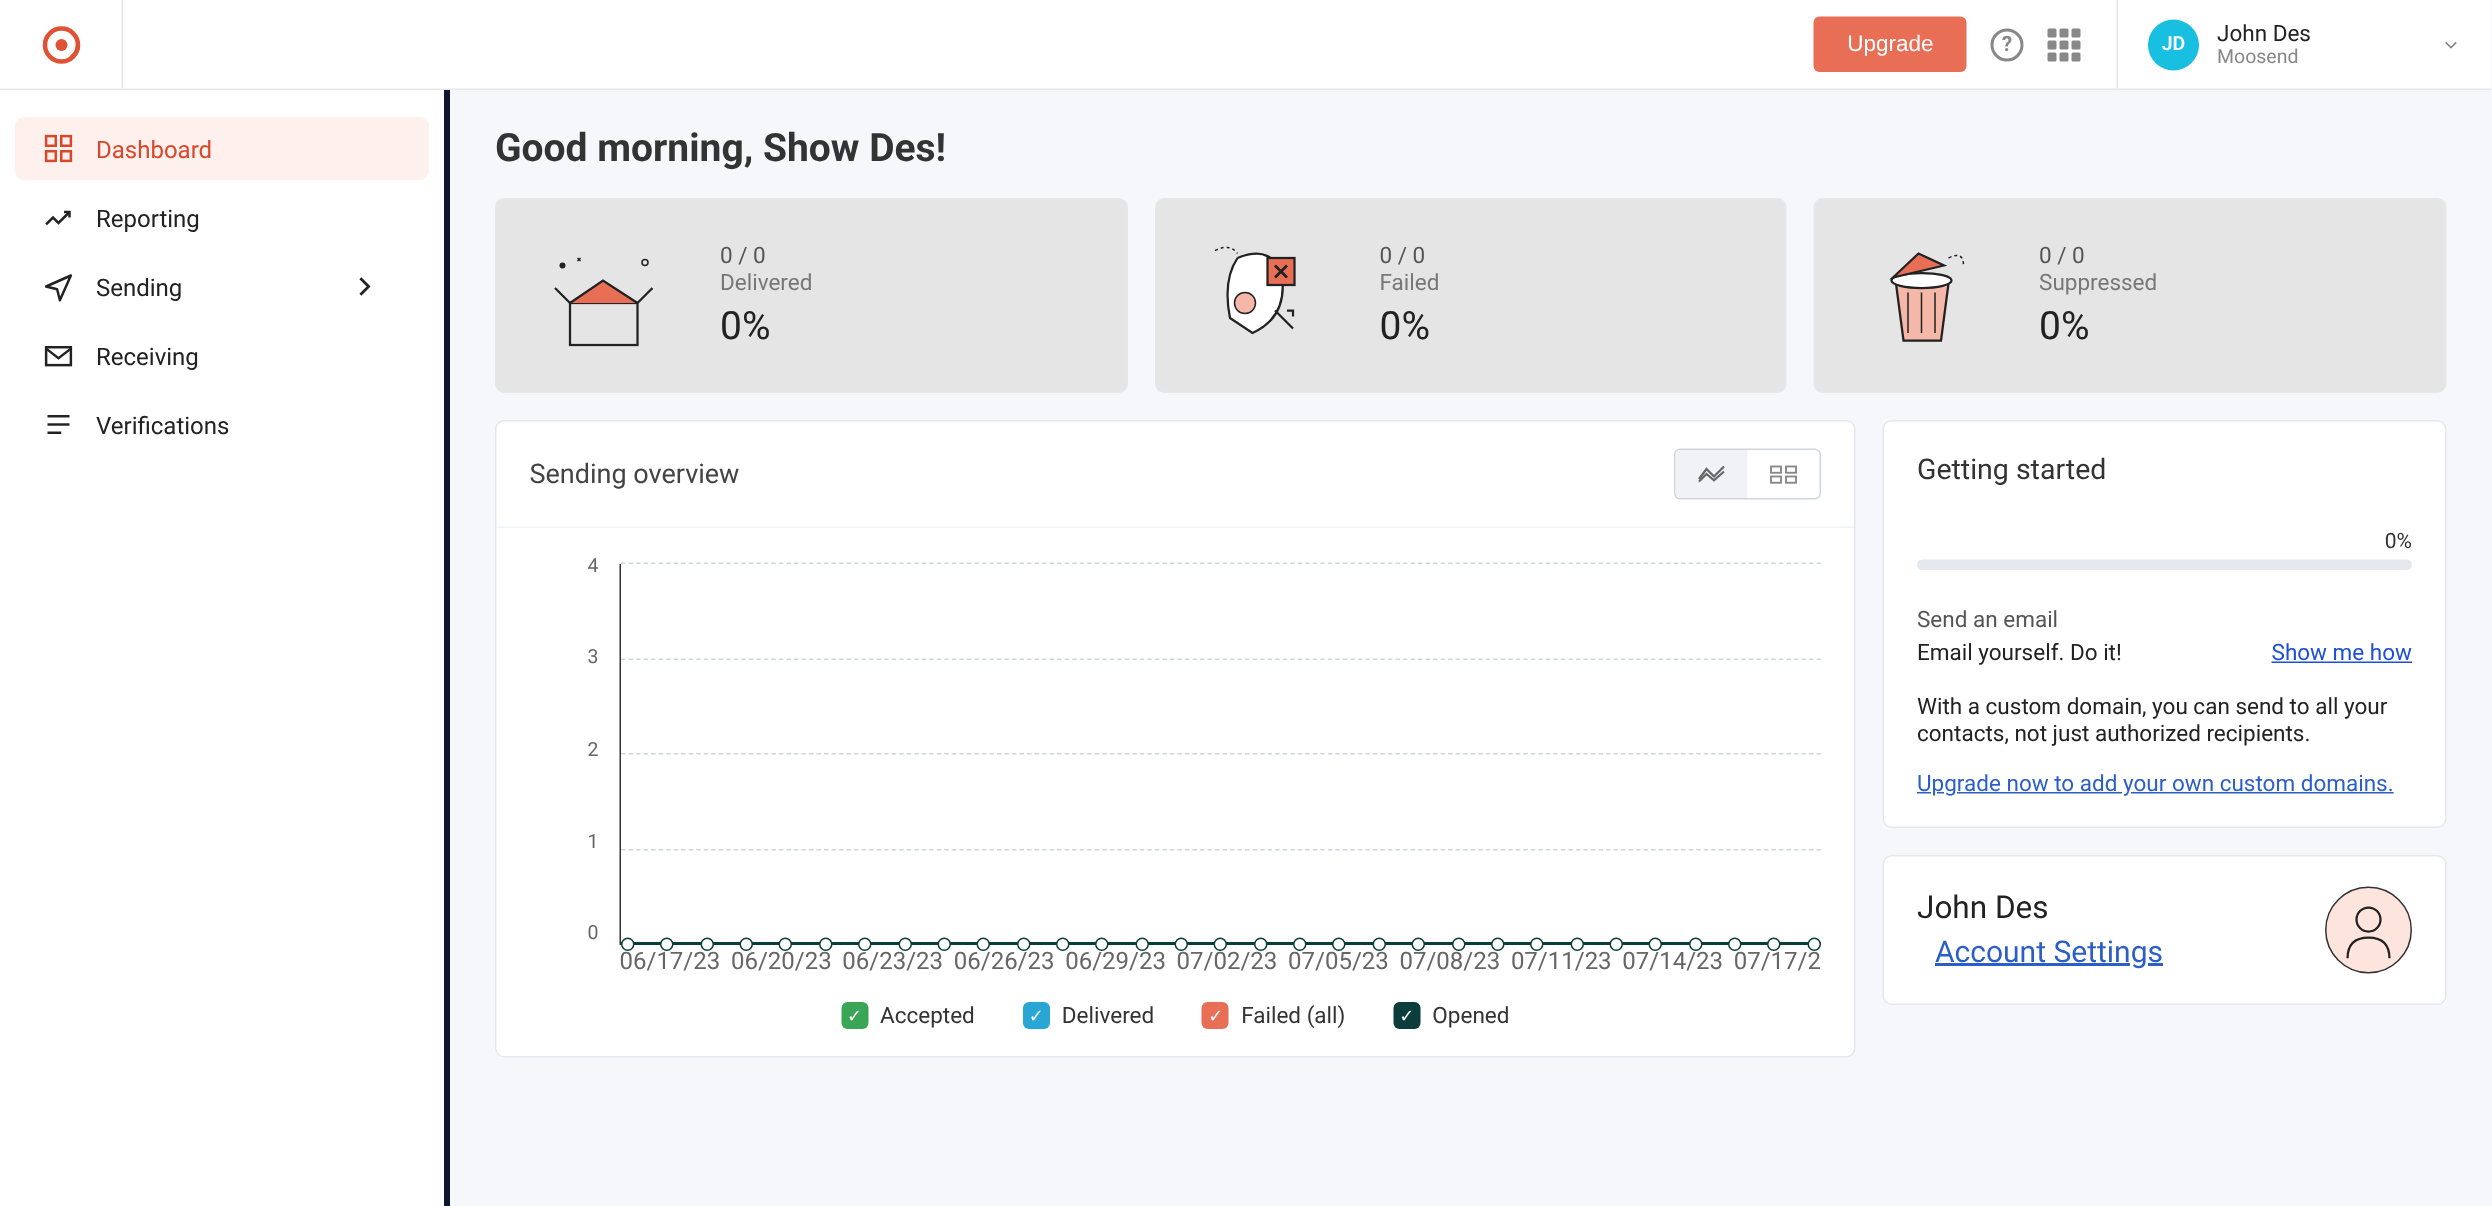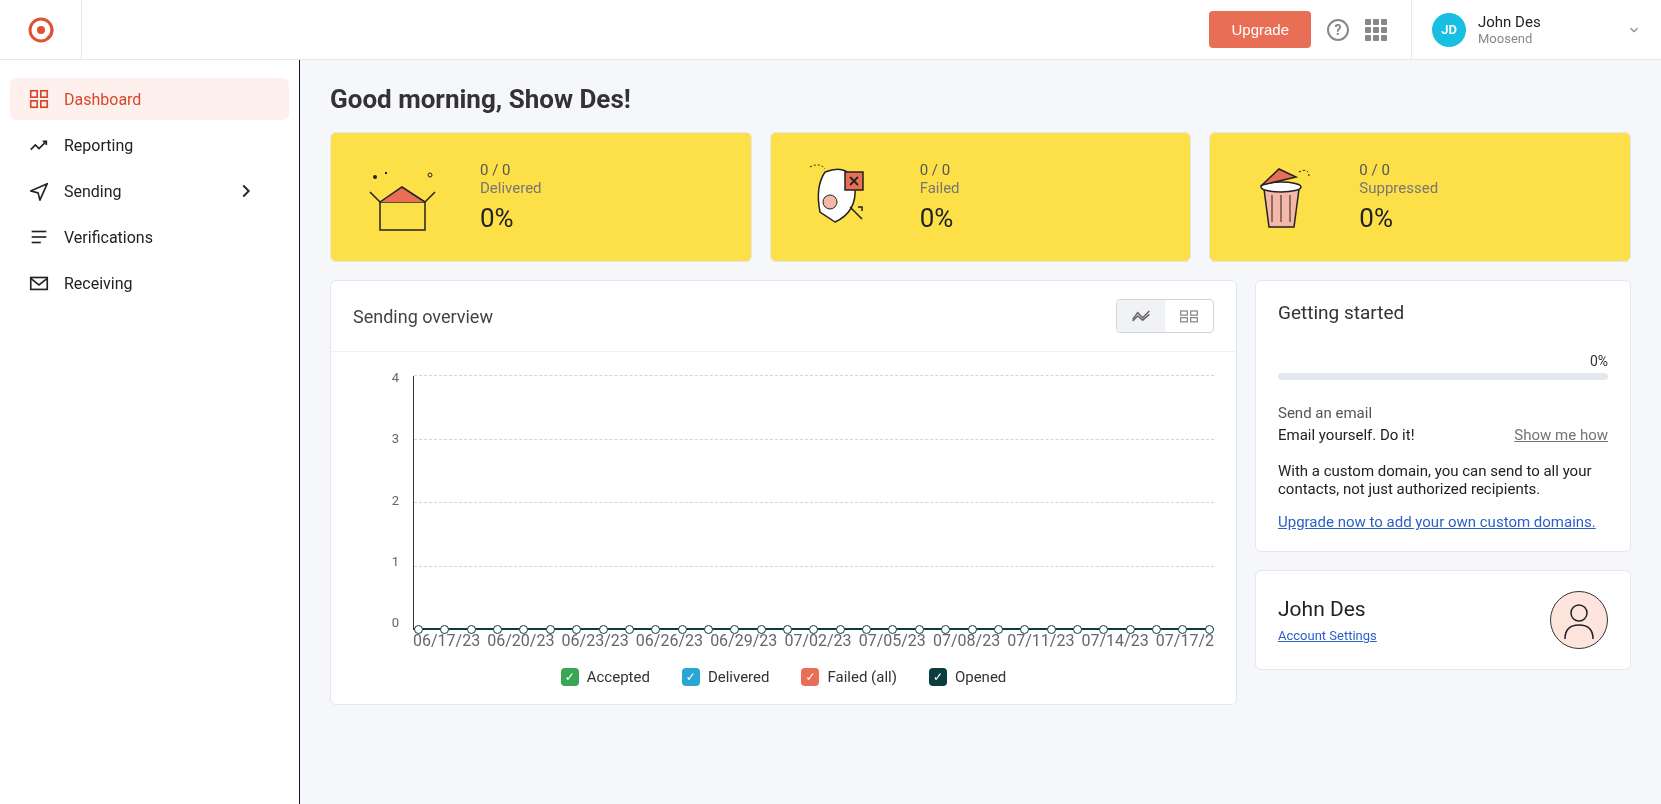--- a/index.html
+++ b/index.html
@@ -15,31 +15,31 @@
 .apps-icon { width: 22px; height: 22px; margin-right: 24px; cursor: pointer; display: grid; grid-template-columns: repeat(3,1fr); grid-template-rows: repeat(3,1fr); gap: 2px; }
 .apps-icon span { background: #888; border-radius: 1px; }
 .user-area { display: flex; align-items: center; padding: 0 20px; border-left: 1px solid #e4e7ec; height: 100%; min-width: 250px; cursor: pointer; }
 .avatar { width: 34px; height: 34px; border-radius: 50%; background: #18bfe0; color: #fff; display: flex; align-items: center; justify-content: center; font-weight: 600; font-size: 13px; margin-right: 12px; }
 .user-name { font-size: 15px; color: #222; }
 .user-org { font-size: 13px; color: #888; }
 .chevron { margin-left: auto; color: #888; }
 
 
 .layout { display: flex; }
-.sidebar { width: 300px; background: #fff; border-right: 1px solid #0f172a; padding-top: 18px; min-height: 744px; }
+.sidebar { width: 300px; background: #fff; border-right: 4px solid #0f172a; padding-top: 18px; min-height: 744px; }
 .nav-item { display: flex; align-items: center; padding: 10px 18px; margin: 0 10px 4px 10px; border-radius: 6px; font-size: 16px; color: #222; cursor: pointer; }
 .nav-item.active { background: #fef0ec; color: #d9472b; }
 .nav-item svg, .nav-item .nav-ico { width: 22px; height: 22px; margin-right: 14px; flex-shrink:0;}
 .nav-item .chev { margin-left: auto; color: #222; }
 
 
 .main { flex: 1; padding: 24px 30px; }
 .greeting { font-size: 26px; color: #333; margin-bottom: 18px; }
 .stats-row { display: flex; gap: 18px; margin-bottom: 18px; }
-.stat-card { flex: 1; background: #fde047; border: 1px solid #e4e7ec; border-radius: 6px; padding: 24px 24px; display: flex; align-items: center; gap: 30px; }
+.stat-card { flex: 1; background: #e5e5e5; border: 1px solid #e4e7ec; border-radius: 6px; padding: 24px 24px; display: flex; align-items: center; gap: 30px; }
 .stat-illus { width: 95px; height: 80px; flex-shrink: 0; display:flex; align-items:center; justify-content:center; }
 .stat-ratio { font-size: 15px; color: #555; }
 .stat-label { font-size: 15px; color: #777; margin-bottom: 6px; }
 .stat-pct { font-size: 26px; color: #222; }
 
 .content-row { display: flex; gap: 18px; }
 .chart-card { flex: 1; background: #fff; border: 1px solid #e4e7ec; border-radius: 6px; }
 .chart-header { display: flex; align-items: center; padding: 18px 22px; border-bottom: 1px solid #f0f2f5; gap: 33px; }
 .chart-title { font-size: 18px; color: #444; flex: 1; }
 .date-picker { display: flex; align-items: center; border: 1px solid #d0d5dd; border-radius: 4px; padding: 8px 14px; gap: 20px; cursor: pointer; }
@@ -64,26 +64,26 @@
 .legend-swatch { width: 18px; height: 18px; border-radius: 4px; display: flex; align-items: center; justify-content: center; color: #fff; font-size: 12px; }
 
 .side-col { width: 376px; display: flex; flex-direction: column; gap: 18px; }
 .gs-card, .user-card { background: #fff; border: 1px solid #e4e7ec; border-radius: 6px; padding: 20px 22px; }
 .gs-title { font-size: 19px; color: #333; margin-bottom: 29px; }
 .gs-pct-row { text-align: right; font-size: 14px; color: #333; margin-bottom: 4px; }
 .progress { height: 7px; background: #e4e7ec; border-radius: 4px; margin-bottom: 24px; }
 .gs-step-title { font-size: 15px; color: #555; margin-bottom: 4px; }
 .gs-step-row { display: flex; justify-content: space-between; align-items: flex-start; margin-bottom: 18px; gap:10px;}
 .gs-step-text { font-size: 15px; color: #222; }
-.gs-link { color: #737373; text-decoration: underline; cursor: pointer; font-size: 15px; white-space:nowrap;}
+.gs-link { color: #1d4ed8; text-decoration: underline; cursor: pointer; font-size: 15px; white-space:nowrap;}
 .gs-upgrade-link { color: #2b5fc7; text-decoration: underline; cursor: pointer; font-size: 15px; }
 
 .user-card { display: flex; align-items: center; justify-content: space-between; }
 .uc-name { font-size: 21px; color: #222; margin-bottom: 4px; }
-.uc-link { color: #2b5fc7; text-decoration: underline; cursor: pointer; font-size: 13px; }
+.uc-link { color: #2b5fc7; text-decoration: underline; cursor: pointer; font-size: 20px; margin-left: 12px; }
 .big-avatar { width: 58px; height: 58px; border-radius: 50%; background: #fde4dc; border: 1.5px solid #333; display: flex; align-items: center; justify-content: center; }
 </style>
 </head>
 <body>
 
 <div class="header">
   <div class="logo-area">
     <svg class="logo" viewBox="0 0 32 32">
       <circle cx="16" cy="16" r="11" fill="none" stroke="#e05234" stroke-width="3"></circle>
       <circle cx="16" cy="16" r="4" fill="#e05234"></circle>
@@ -139,32 +139,32 @@
       <svg class="nav-ico" viewBox="0 0 24 24">
           <path d="M3 12l18-8-8 18-2-8z" fill="none" stroke="#222" stroke-width="1.8" stroke-linejoin="round"></path>
         </svg>
       <span>Sending</span>
       <svg class="chev" width="16" height="16" viewBox="0 0 24 24">
           <path d="M9 6l6 6-6 6" fill="none" stroke="#222" stroke-width="2"></path>
         </svg>
     </div>
     <div class="nav-item">
       <svg class="nav-ico" viewBox="0 0 24 24">
+          <rect x="3" y="6" width="18" height="13" fill="none" stroke="#222" stroke-width="1.8"></rect>
+          <path d="M3 7l9 7 9-7" fill="none" stroke="#222" stroke-width="1.8"></path>
+        </svg>
+      <span>Receiving</span>
+    </div>
+    <div class="nav-item">
+      <svg class="nav-ico" viewBox="0 0 24 24">
           <line x1="4" y1="6" x2="20" y2="6" stroke="#222" stroke-width="1.8"></line>
           <line x1="4" y1="12" x2="20" y2="12" stroke="#222" stroke-width="1.8"></line>
           <line x1="4" y1="18" x2="14" y2="18" stroke="#222" stroke-width="1.8"></line>
         </svg>
       <span>Verifications</span>
-    </div>
-    <div class="nav-item">
-      <svg class="nav-ico" viewBox="0 0 24 24">
-          <rect x="3" y="6" width="18" height="13" fill="none" stroke="#222" stroke-width="1.8"></rect>
-          <path d="M3 7l9 7 9-7" fill="none" stroke="#222" stroke-width="1.8"></path>
-        </svg>
-      <span>Receiving</span>
     </div>
   </div>
 
   <div class="main">
     <h1 class="greeting">Good morning, Show Des!</h1>
 
     <div class="stats-row">
       <div class="stat-card">
         <div class="stat-illus">
           <svg width="95" height="80" viewBox="0 0 95 80">

